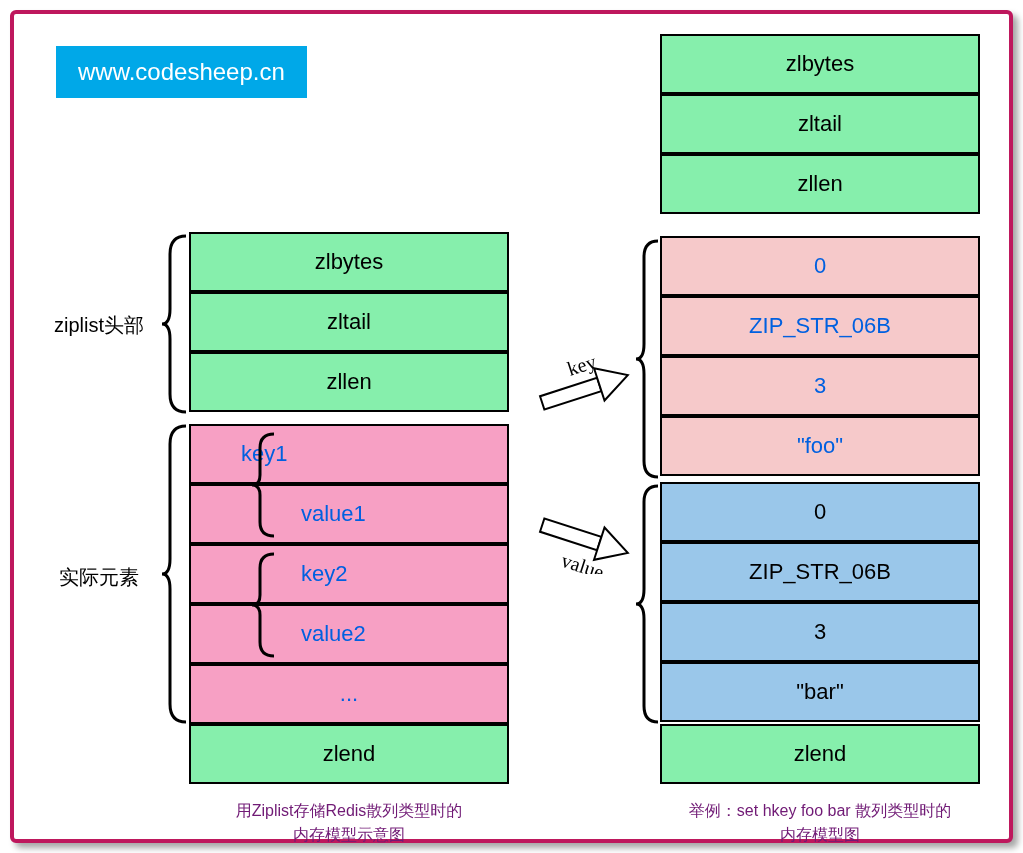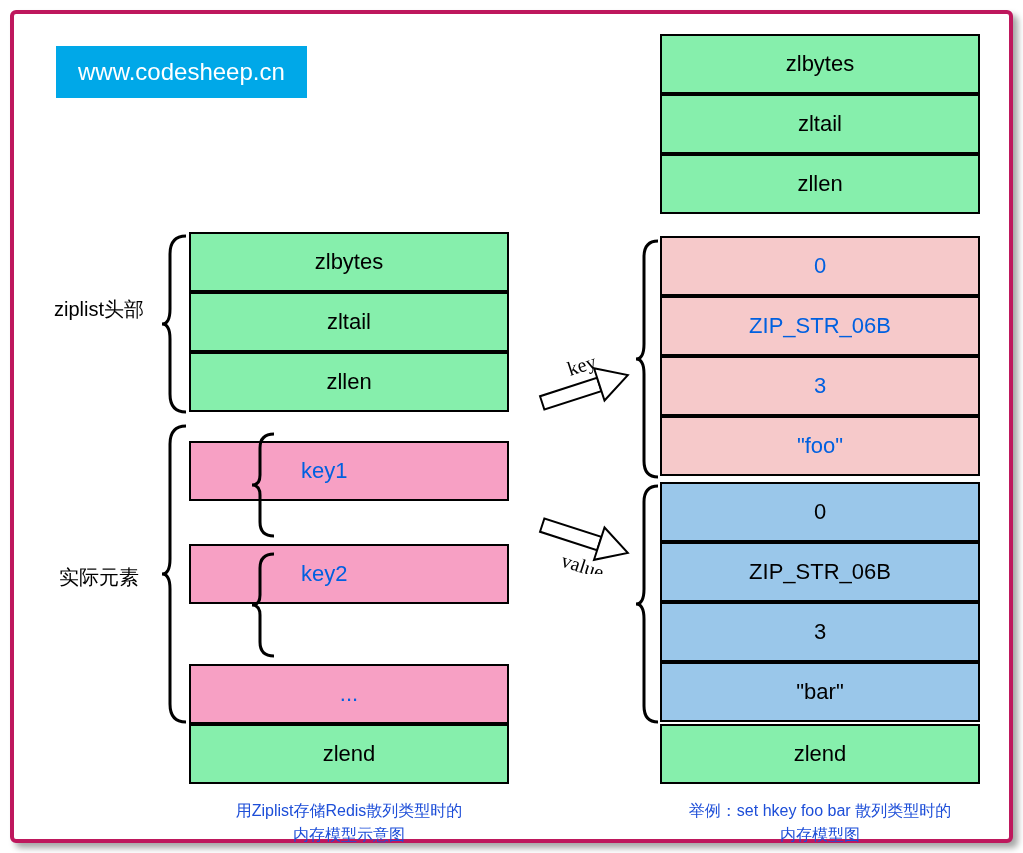--- a/index.html
+++ b/index.html
@@ -59,49 +59,51 @@
   .label {
     position:absolute;
     font-family: "Comic Sans MS", cursive, sans-serif;
     font-size: 20px;
     color:#000;
   }
   .caption {
     position:absolute;
     font-family: "Microsoft YaHei","SimHei",sans-serif;
     font-size: 16px;
-    color:#1d4ed8;
+    color:#701a75;
     text-align:center;
     line-height:1.5;
   }
   .arrow-key   { position:absolute; left:516px; top:340px; }
   .arrow-value { position:absolute; left:516px; top:490px; }
   .arrowlbl { font-family:"Comic Sans MS",cursive; font-size:20px; }
 </style>
 </head>
 <body>
 
 <div class="frame">
 
   <div class="watermark">www.codesheep.cn</div>
 
   <div class="cell green leftcol blackT" style="top:218px">zlbytes</div>
   <div class="cell green leftcol blackT" style="top:278px">zltail</div>
   <div class="cell green leftcol blackT" style="top:338px">zllen</div>
 
-  <div class="cell pink leftcol blueT" style="top:427px;justify-content:flex-start;padding-left:110px">key1</div>
+  <div class="cell pink leftcol blueT" style="top:410px;justify-content:flex-start;padding-left:50px">key1</div>
+  <div class="cell pink leftcol blueT" style="top:470px;justify-content:flex-start;padding-left:110px">value1</div>
   <div class="cell pink leftcol blueT" style="top:530px;justify-content:flex-start;padding-left:110px">key2</div>
+  <div class="cell pink leftcol blueT" style="top:590px;justify-content:flex-start;padding-left:110px">value2</div>
   <div class="cell pink leftcol blueT" style="top:650px">...</div>
 
   <div class="cell green leftcol blackT" style="top:710px">zlend</div>
 
   <svg class="brace-hdr" width="30" height="180">
     <path d="M26,2 Q10,2 10,20 L10,75 Q10,90 2,90 Q10,90 10,105 L10,160 Q10,178 26,178" fill="none" stroke="#000" stroke-width="3"></path>
   </svg>
-  <div class="label" style="left:40px; top:282px">ziplist头部</div>
+  <div class="label" style="left:40px; top:298px">ziplist头部</div>
 
   <svg class="brace-elems" width="30" height="300">
     <path d="M26,2 Q10,2 10,20 L10,135 Q10,150 2,150 Q10,150 10,165 L10,280 Q10,298 26,298" fill="none" stroke="#000" stroke-width="3"></path>
   </svg>
   <div class="label" style="left:45px; top:550px; font-family:'Microsoft YaHei','SimHei',sans-serif;text-align:right;">实际元素</div>
 
   <svg class="brace-kv" width="28" height="110">
     <path d="M24,4 Q10,4 10,18 L10,45 Q10,55 2,55 Q10,55 10,65 L10,92 Q10,106 24,106" fill="none" stroke="#000" stroke-width="3"></path>
   </svg>
   <svg class="brace-kv2" width="28" height="110">

